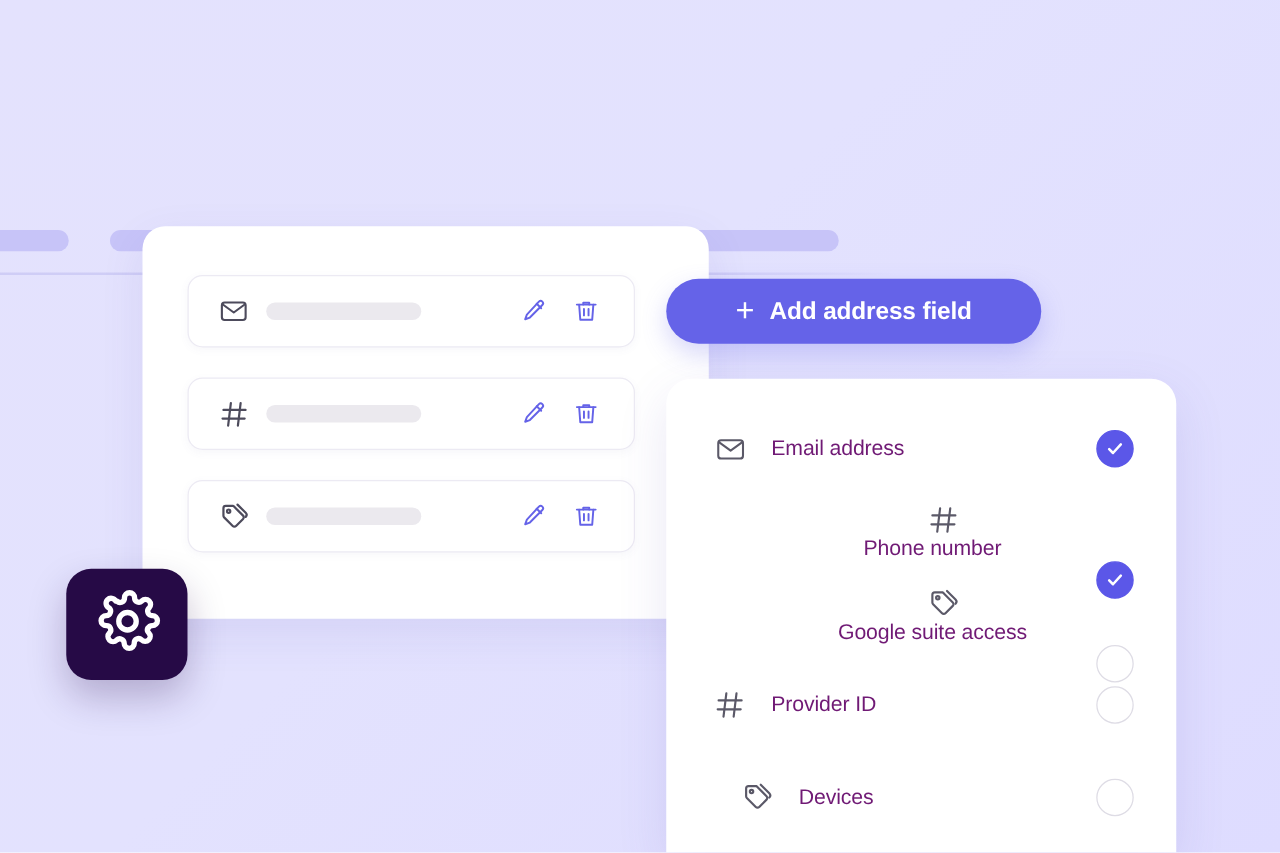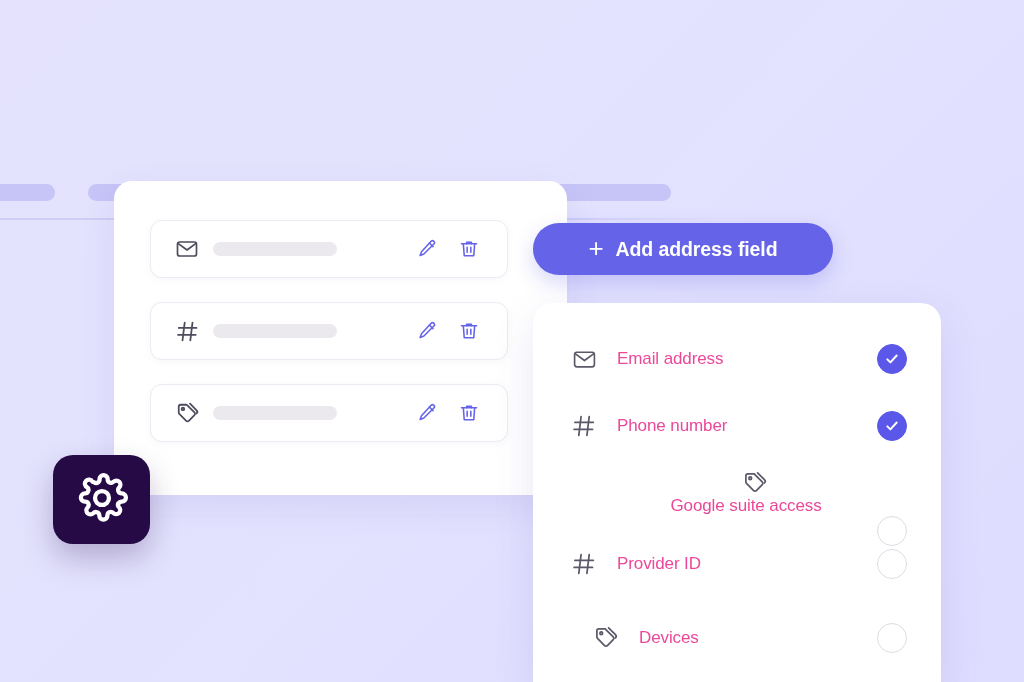--- a/index.html
+++ b/index.html
@@ -171,39 +171,39 @@
   .option-row {
     position: absolute;
     left: 0;
     width: 408px;
     height: 46px;
     display: flex;
     align-items: center;
     cursor: pointer;
   }
   .option-row.o0 { top: 33px;  }
-  .option-row.o1 { top: 100px; }
+  .option-row.o1 { top: 100px; flex-direction: column; }
   .option-row.o2 { top: 167px; flex-direction: column; }
   .option-row.o3 { top: 238px; }
   .option-row.o4 { top: 312px; padding-left: 22px; }
 
   .option-icon {
     width: 30px;
     margin-left: 36px;
     display: flex;
     align-items: center;
     justify-content: center;
     color: #5b5968;
     flex: none;
   }
 
   .option-label {
     margin-left: 18px;
     font-size: 17px;
-    color: #ec4899;
+    color: #701a75;
     letter-spacing: -0.1px;
     white-space: nowrap;
   }
 
   .option-check {
     margin-left: auto;
     margin-right: 34px;
     width: 30px;
     height: 30px;
     border-radius: 50%;

